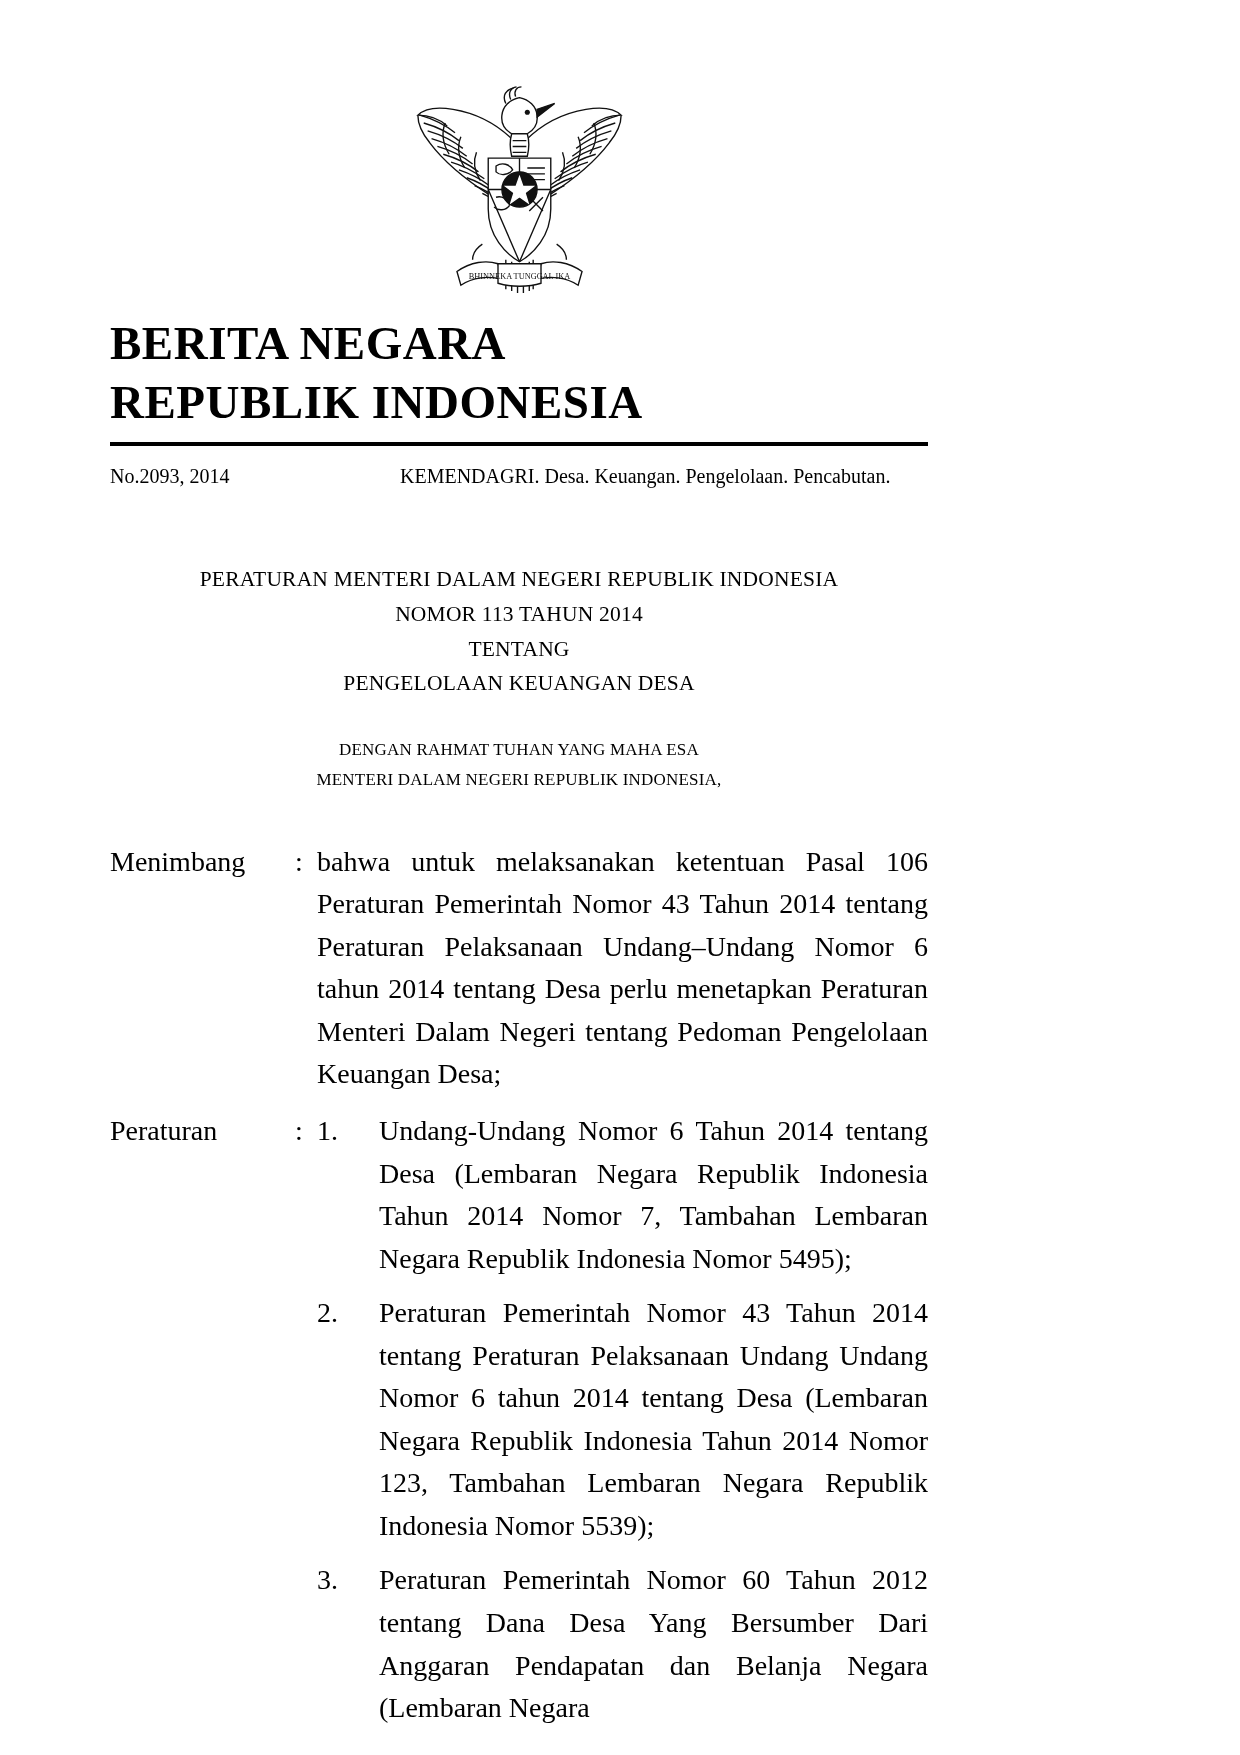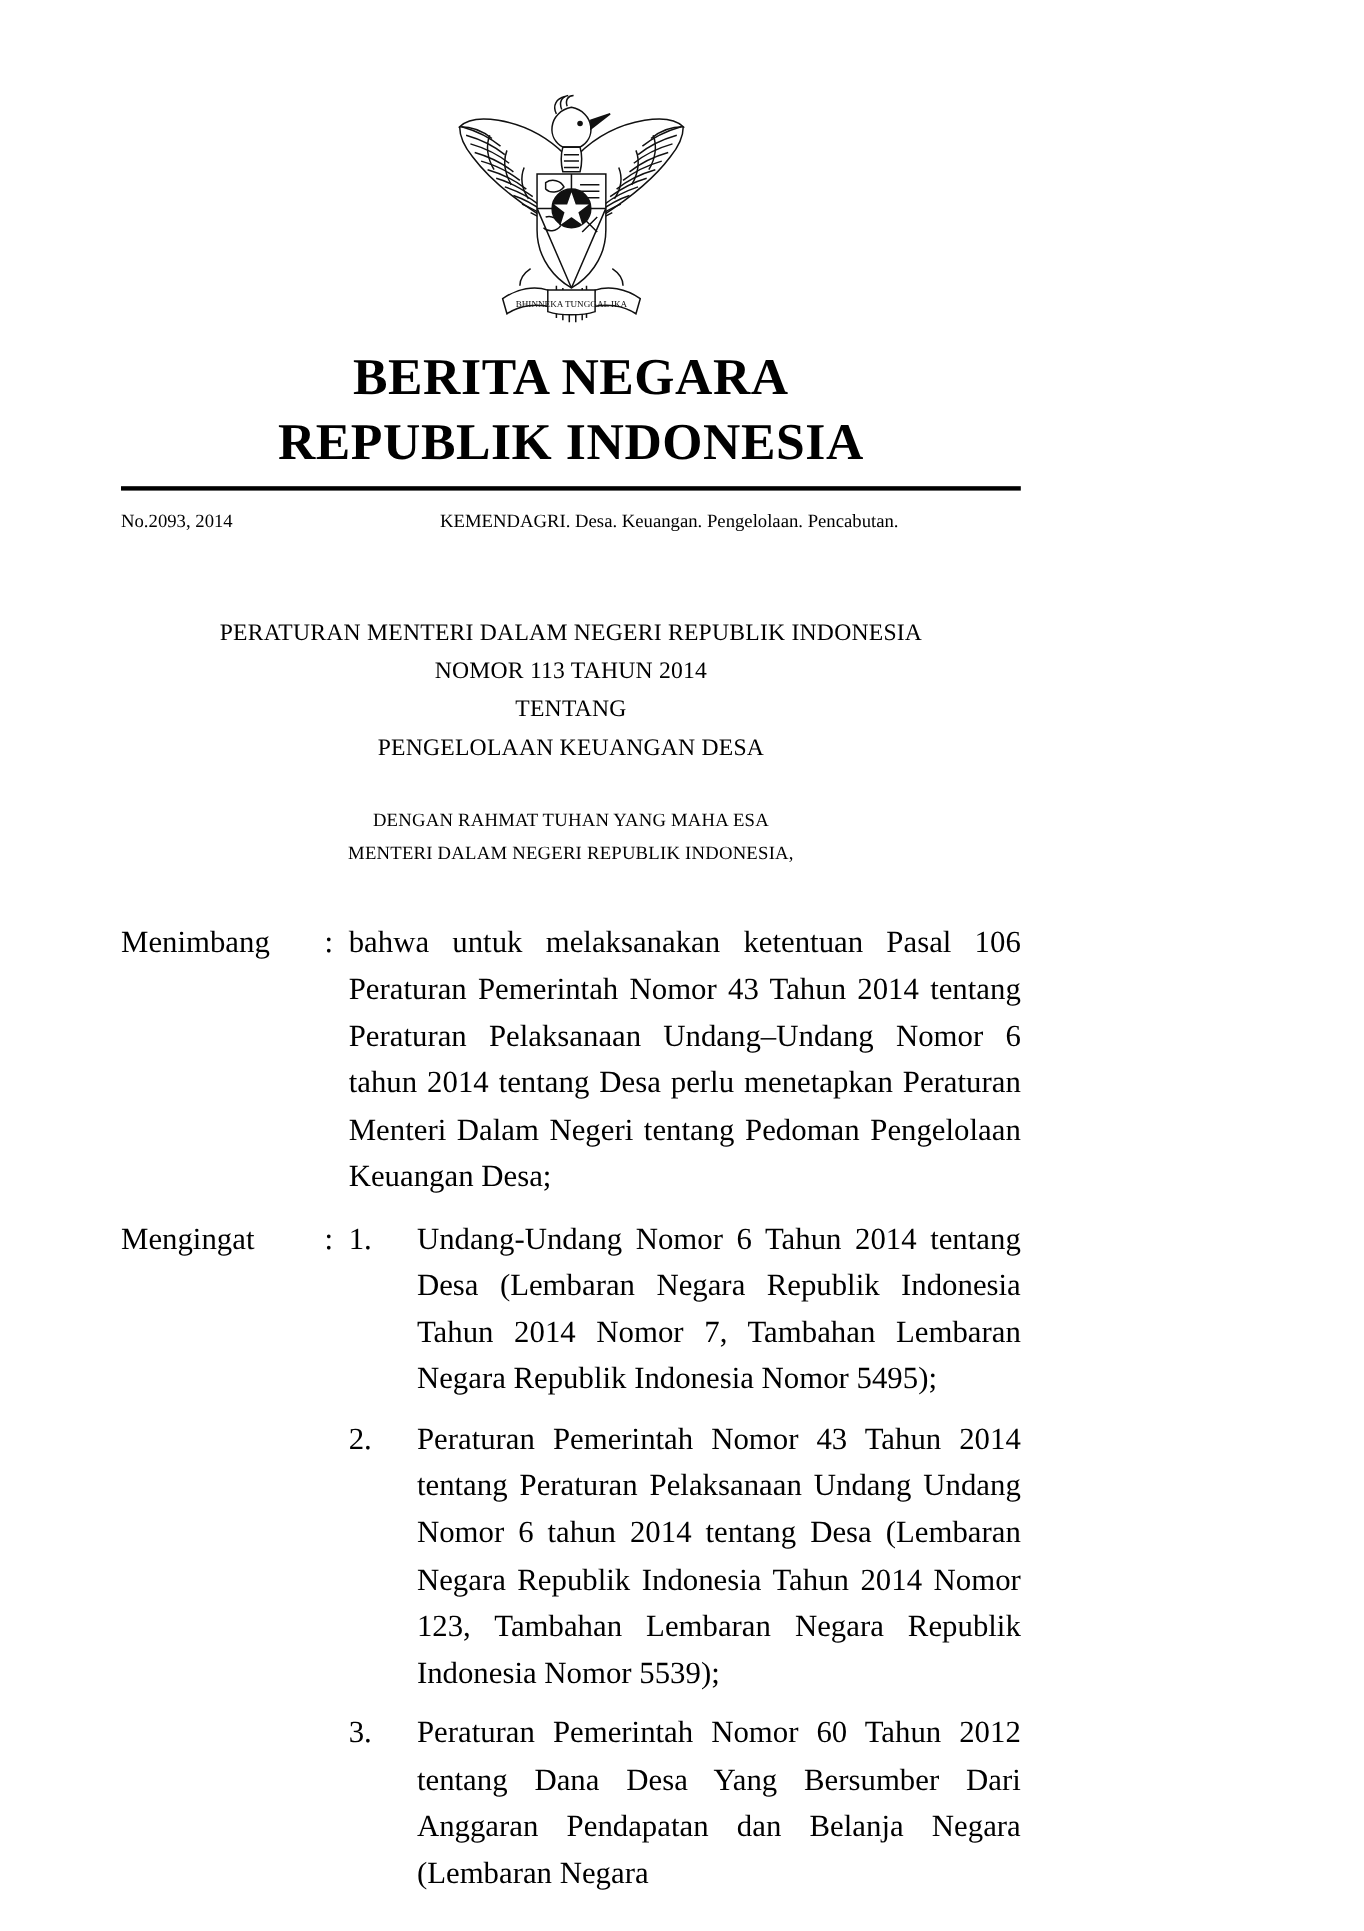--- a/index.html
+++ b/index.html
@@ -31,21 +31,20 @@
     height: 230px;
     margin-top: 10px;
   }
   .emblem {
     width: 215px;
     height: 215px;
   }
 
   
   .masthead {
-    text-align: center;
     font-weight: bold;
     letter-spacing: 0.5px;
   }
   .masthead .line1 {
     font-size: 47px;
     line-height: 1.25;
     margin-top: 4px;
   }
   .masthead .line2 {
     font-size: 47px;
@@ -54,21 +53,21 @@
   .rule {
     border: none;
     border-top: 4px solid #000;
     margin: 10px 0 0 0;
   }
 
   
   .issue-row {
     display: flex;
     margin-top: 16px;
-    font-size: 17px;
+    font-size: 20px;
     line-height: 1.42;
   }
   .issue-no {
     width: 290px;
     flex: 0 0 290px;
   }
   .issue-subject {
     flex: 1;
     text-align: justify;
     text-align-last: left;
@@ -241,21 +240,21 @@
 
   <div class="clauses">
 
     <div class="clause-row">
       <div class="clause-label">Menimbang</div>
       <div class="clause-colon">:</div>
       <div class="clause-body">bahwa untuk melaksanakan ketentuan Pasal 106 Peraturan Pemerintah Nomor 43 Tahun 2014 tentang Peraturan Pelaksanaan Undang–Undang Nomor 6 tahun 2014 tentang Desa perlu menetapkan Peraturan Menteri Dalam Negeri tentang Pedoman Pengelolaan Keuangan Desa;</div>
     </div>
 
     <div class="clause-row">
-      <div class="clause-label">Mengingat</div>
+      <div class="clause-label">Peraturan</div>
       <div class="clause-colon">:</div>
       <div class="clause-body num-list">
 
         <div class="numbered">
           <div class="num">1.</div>
           <div class="num-body">Undang-Undang Nomor 6 Tahun 2014 tentang Desa (Lembaran Negara Republik Indonesia Tahun 2014 Nomor 7, Tambahan Lembaran Negara Republik Indonesia Nomor 5495);</div>
         </div>
 
         <div class="numbered">
           <div class="num">2.</div>

